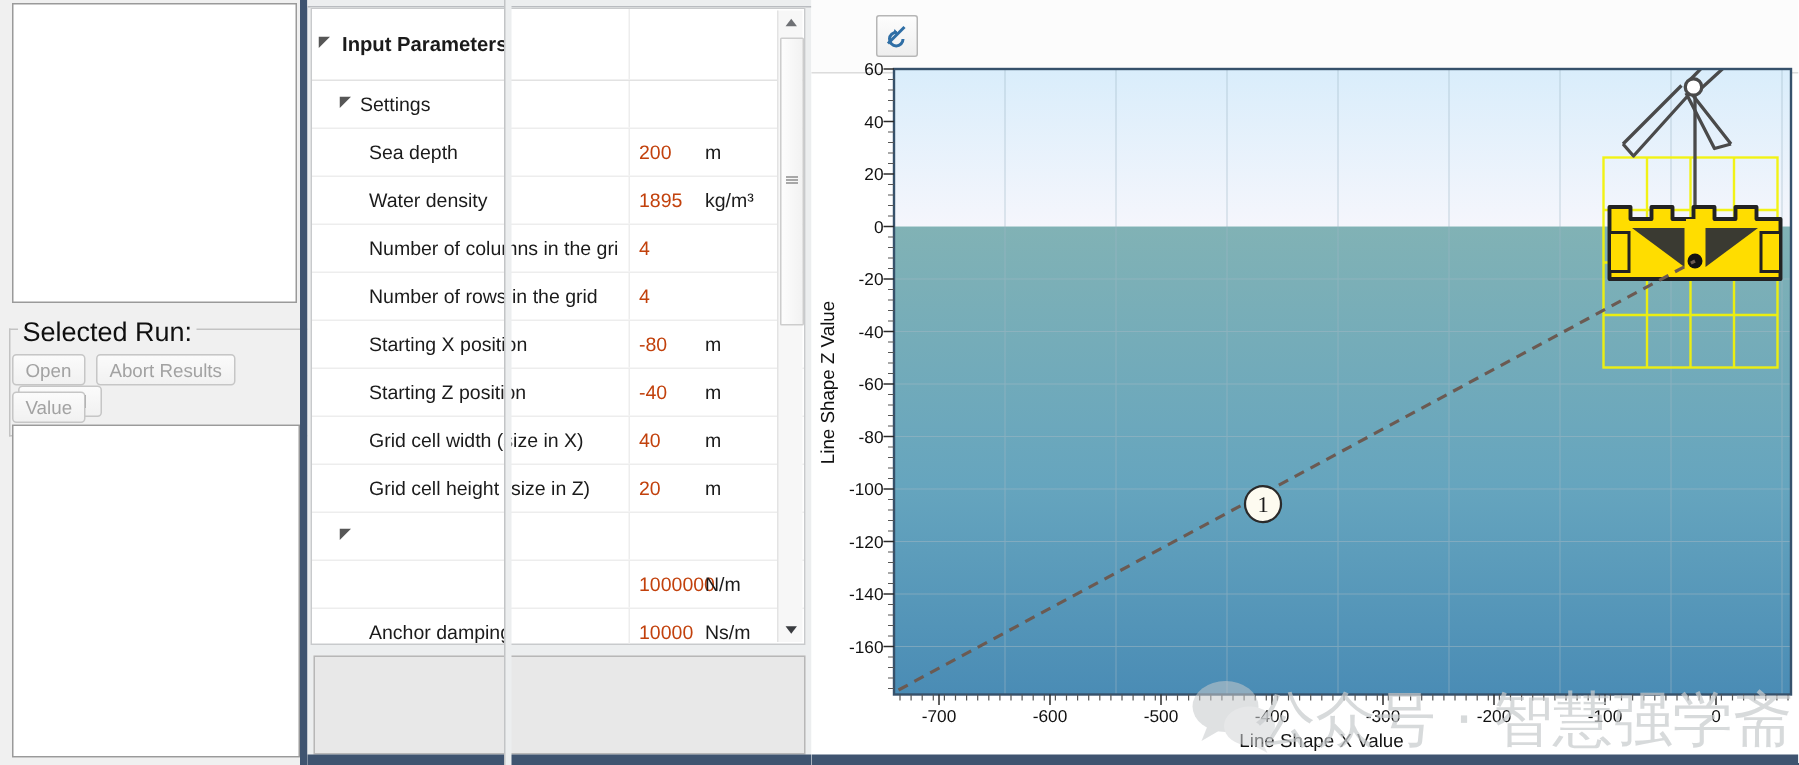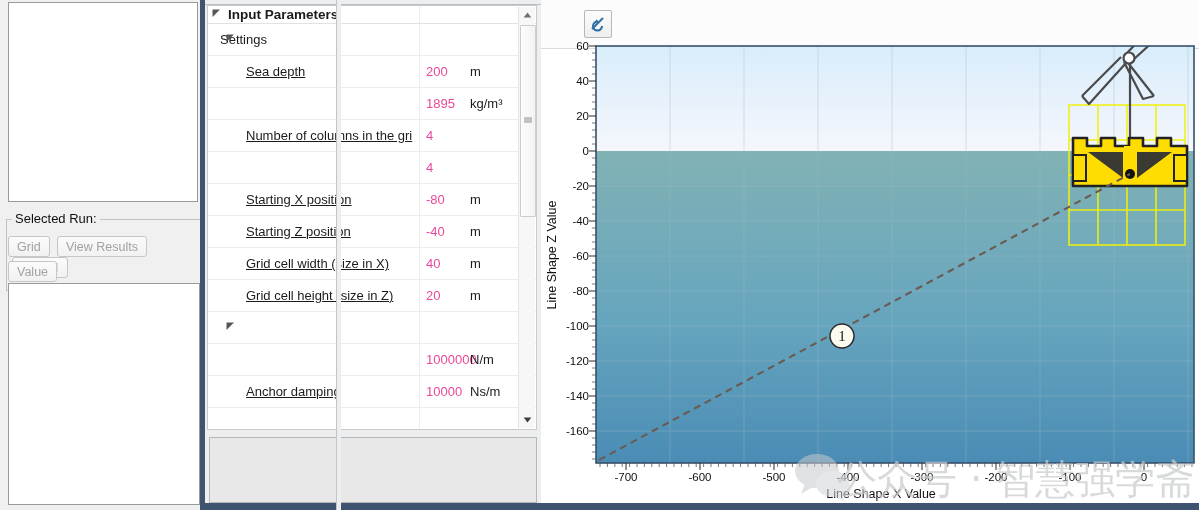--- a/index.html
+++ b/index.html
@@ -7,21 +7,21 @@
        font-family:"Liberation Sans","DejaVu Sans",sans-serif;
        font-size:12px;color:#1c1c1c;position:relative;}
 
   
   #left-panel{position:absolute;left:0;top:0;width:205px;height:510px;
               background:#f0f0f0;box-sizing:border-box;}
   #run-list{position:absolute;left:8px;top:2px;width:190px;height:200px;
             background:#fff;border:1px solid #9a9a9a;box-sizing:border-box;}
   #selected-run-group{position:absolute;left:6px;top:212px;width:199px;height:80px;}
   #selected-run-legend{position:absolute;left:6px;top:-1px;background:#f0f0f0;
-                       padding:0 3px;font-size:13px;color:#101010;z-index:3;}
+                       padding:0 3px;font-size:18px;color:#101010;z-index:3;}
   #selected-run-box{position:absolute;left:0;top:7px;width:199px;height:72px;
                     border:1px solid #c3c3c3;border-right:none;box-sizing:border-box;}
   .btnrow{position:absolute;left:8px;}
   .wbtn{display:inline-block;height:21px;line-height:20px;padding:0 8px;
         border:1px solid #c6c6c6;border-radius:3px;
         background:linear-gradient(#fbfbfb,#f1f1f1);
         color:#a2a2a2;font-size:12.5px;box-sizing:border-box;white-space:nowrap;}
   #bottom-list{position:absolute;left:8px;top:283px;width:192px;height:222px;
                background:#fff;border:1px solid #9a9a9a;box-sizing:border-box;}
   #panel-divider{position:absolute;left:200px;top:0;width:5px;height:510px;
@@ -30,31 +30,31 @@
   
   #param-panel{position:absolute;left:205px;top:0;width:336px;height:510px;
                background:#eceeef;box-sizing:border-box;}
   #param-top-line{position:absolute;left:0;top:0;width:336px;height:4px;
                   background:#eceeef;border-bottom:1px solid #b9bcc0;}
   #param-grid{position:absolute;left:2px;top:5px;width:330px;height:425px;
               background:#fff;border:1px solid #c8cacc;box-sizing:border-box;
               overflow:hidden;}
   .prow{position:relative;height:32px;border-bottom:1px solid #ededed;
         display:flex;align-items:center;box-sizing:border-box;}
-  .prow.hdr{height:18px;border-bottom:1px solid #e2e2e2;}
+  .prow.hdr{height:48px;border-bottom:1px solid #e2e2e2;}
   .ptw{position:absolute;left:4px;top:50%;transform:translateY(-50%);
        width:12px;height:12px;}
   .ptw svg{display:block;}
   .pname{font-size:13px;color:#1b1b1b;white-space:nowrap;overflow:hidden;
          width:208px;box-sizing:border-box;}
   .pname.lvl0{padding-left:20px;font-weight:bold;font-size:13.5px;}
-  .pname.lvl1{padding-left:12px;}
-  .pname.lvl2{padding-left:38px;text-decoration:underline;}
+  .pname.lvl1{padding-left:32px;}
+  .pname.lvl2{padding-left:38px;}
   .pvalsep{position:absolute;left:211px;top:0;bottom:0;width:1px;background:#ededed;}
-  .pval{position:absolute;left:218px;font-size:13px;color:#ec4899;white-space:nowrap;}
+  .pval{position:absolute;left:218px;font-size:13px;color:#c2410c;white-space:nowrap;}
   .punit{position:absolute;left:262px;font-size:13px;color:#1b1b1b;white-space:nowrap;}
   #param-scroll{position:absolute;right:1px;top:1px;width:16px;bottom:1px;
                 background:#f7f7f7;border-left:1px solid #e3e3e3;}
   .sbtn{position:absolute;left:0;width:16px;height:16px;
         display:flex;align-items:center;justify-content:center;}
   #sb-up{top:0;} #sb-down{bottom:0;}
   #sb-thumb{position:absolute;left:1px;top:18px;width:14px;height:190px;
             background:linear-gradient(90deg,#fdfdfd,#f2f2f2);
             border:1px solid #cdcdcd;border-radius:1px;}
   #sb-grip{position:absolute;left:3px;top:50%;transform:translateY(-50%);
@@ -89,22 +89,22 @@
 
 <div id="left-panel">
   <div id="run-list"></div>
 
   <div id="selected-run-group">
     <div id="selected-run-box"></div>
     <span id="selected-run-legend">Selected Run:</span>
   </div>
 
   <div class="btnrow" style="top:236px;">
-    <span class="wbtn">Grid</span>
-    <span class="wbtn" style="margin-left:4px;">View Results</span>
+    <span class="wbtn">Open</span>
+    <span class="wbtn" style="margin-left:4px;">Abort Results</span>
     <span class="wbtn" style="margin-left:4px;">Open I</span>
   </div>
   <div class="btnrow" style="top:261px;">
     <span class="wbtn">Value</span>
   </div>
 
   <div id="bottom-list"></div>
 </div>
 <div id="panel-divider"></div>
 
@@ -135,31 +135,33 @@
           <span class="pval"></span>
           <span class="punit"></span>
         </div>
         <div class="prow">
           <span class="pname lvl2">Sea depth</span>
           <span class="pvalsep"></span>
           <span class="pval">200</span>
           <span class="punit">m</span>
         </div>
         <div class="prow">
+          <span class="pname lvl2">Water density</span>
           <span class="pvalsep"></span>
           <span class="pval">1895</span>
           <span class="punit">kg/m³</span>
         </div>
         <div class="prow">
           <span class="pname lvl2">Number of columns in the gri</span>
           <span class="pvalsep"></span>
           <span class="pval">4</span>
           <span class="punit"></span>
         </div>
         <div class="prow">
+          <span class="pname lvl2">Number of rows in the grid</span>
           <span class="pvalsep"></span>
           <span class="pval">4</span>
           <span class="punit"></span>
         </div>
         <div class="prow">
           <span class="pname lvl2">Starting X position</span>
           <span class="pvalsep"></span>
           <span class="pval">-80</span>
           <span class="punit">m</span>
         </div>

